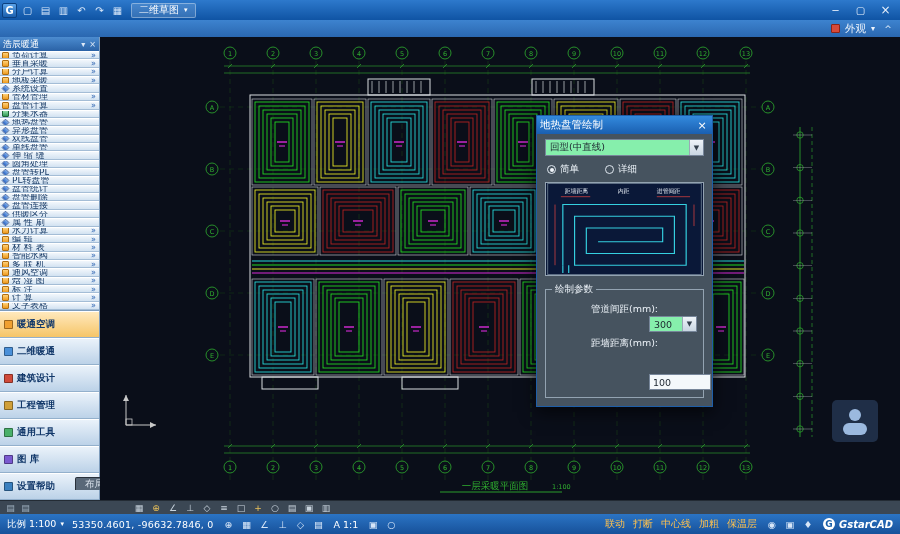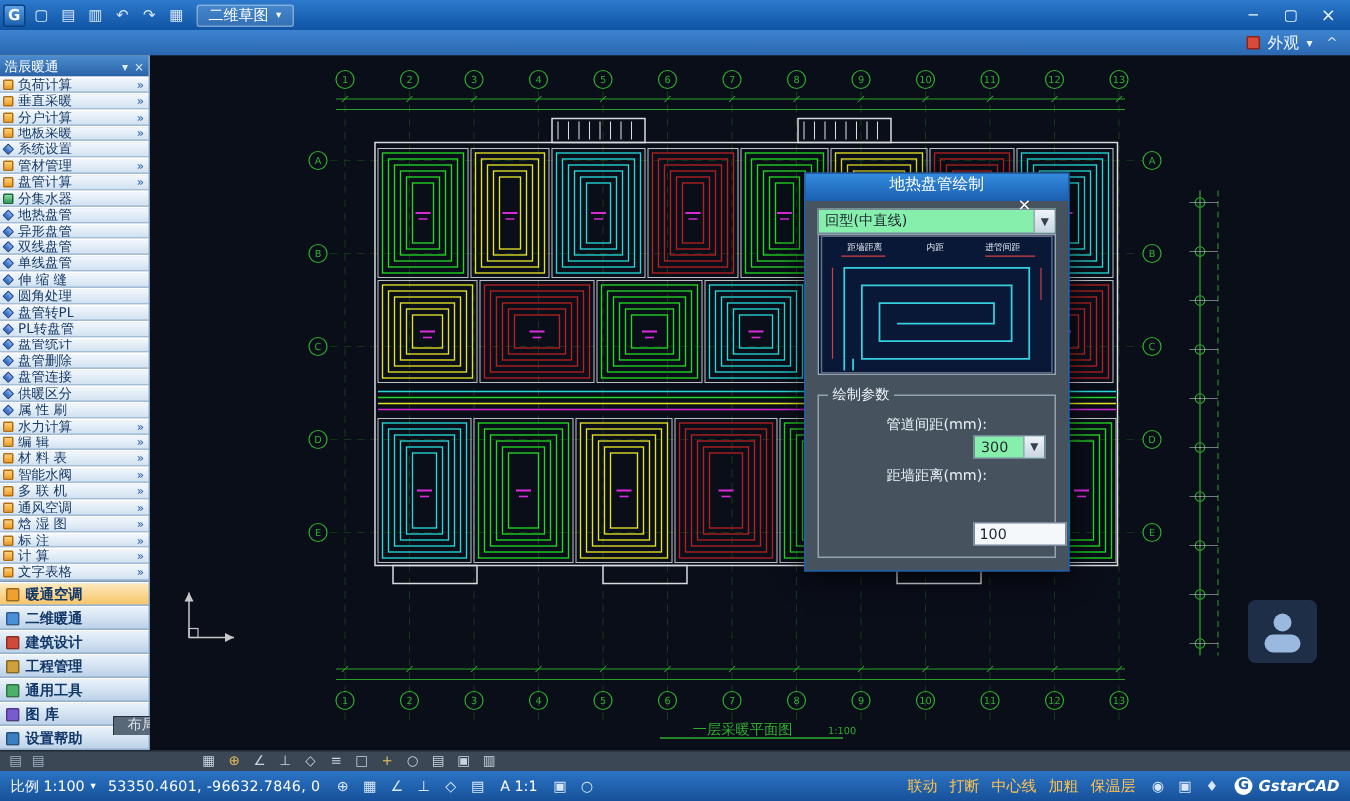--- a/index.html
+++ b/index.html
@@ -45,37 +45,37 @@
   .side-item{flex:1;display:flex;align-items:center;gap:3px;padding:0 2px;font-size:9px;color:#173a66;
              background:linear-gradient(#f2f7fc,#d2e2f1);border-bottom:1px solid #a4bdd6;
              border-top:1px solid #ffffff;overflow:hidden;white-space:nowrap;}
   .si-icon{width:7px;height:7px;flex:none;border-radius:1px;}
   .si-icon.orange{background:linear-gradient(#ffd27a,#ef9b1e);border:1px solid #b06e10;}
   .si-icon.blue{background:linear-gradient(#7fb0ee,#2a62c0);border:1px solid #1a3f86;transform:rotate(45deg) scale(.8);}
   .si-icon.green{background:linear-gradient(#8fdCA8,#2f9a56);border:1px solid #1c6436;}
   .si-label{overflow:hidden;}
   .si-arrow{margin-left:auto;color:#2a62b0;font-size:8px;padding-right:1px;}
   .side-tabs{flex:none;display:flex;flex-direction:column;border-top:1px solid #7e9cbc;}
-  .side-tab{height:16px;display:flex;align-items:center;gap:4px;padding:0 4px;font-size:9.5px;font-weight:bold;
+  .side-tab{height:27px;display:flex;align-items:center;gap:4px;padding:0 4px;font-size:9.5px;font-weight:bold;
             color:#12386a;background:linear-gradient(#eaf2fa,#bcd2e8);border-top:1px solid #fff;
             border-bottom:1px solid #93b0cc;white-space:nowrap;overflow:hidden;}
   .side-tab.active{background:linear-gradient(#ffe9bd,#f6c568);}
   .st-icon{width:9px;height:9px;border-radius:1px;border:1px solid rgba(0,0,0,.35);flex:none;}
 
   
   .canvas{flex:1;position:relative;background:#0a0e19;overflow:hidden;}
   .canvas svg.cad{position:absolute;inset:0;}
   .watermark{position:absolute;right:22px;bottom:58px;width:46px;height:42px;border-radius:5px;
              background:rgba(110,165,235,.22);display:flex;align-items:center;justify-content:center;}
 
   
   .dialog{position:absolute;left:436px;top:78px;width:177px;background:#46535f;border:1px solid #1e5ea8;
           box-shadow:0 5px 16px rgba(0,0,0,.65);color:#ecf2f8;font-size:10px;}
   .dlg-title{height:18px;background:linear-gradient(#338ade,#1a5fb0);display:flex;align-items:center;
-             padding:0 22px;font-size:10.5px;color:#fff;flex-direction:column;}
+             padding:0 3px;font-size:10.5px;color:#fff;}
   .dlg-close{margin-left:auto;width:14px;text-align:center;font-size:11px;}
   .dlg-body{padding:5px 8px 8px;}
   .dlg-label{font-size:9.5px;margin:2px 0 2px;}
   .dlg-combo{height:17px;background:#86efac;border:1px solid #77869a;color:#1d2630;display:flex;
              align-items:center;padding:0 0 0 4px;font-size:9.5px;}
   .dlg-combo .caret{margin-left:auto;width:14px;height:100%;display:flex;align-items:center;justify-content:center;
              background:linear-gradient(#eef3f8,#c9d6e2);border-left:1px solid #9aa8b6;color:#34414e;font-size:7px;}
   .dlg-radios{display:flex;gap:26px;align-items:center;margin:7px 2px 6px;}
   .dlg-radio{display:flex;align-items:center;gap:4px;font-size:9.5px;color:#ecf2f8;}
   .radio-circle{width:9px;height:9px;border:1px solid #dfe7ef;border-radius:50%;position:relative;flex:none;}
@@ -735,20 +735,30 @@
       <div class="dialog">
         <div class="dlg-title">
           <span>地热盘管绘制</span>
           <span class="dlg-close">×</span>
         </div>
         <div class="dlg-body">
           <div class="dlg-combo">
             <span>回型(中直线)</span>
             <span class="caret">▼</span>
           </div>
+          <div class="dlg-radios" id="dlg-radios">
+              <label class="dlg-radio">
+                <span class="radio-circle sel"></span>
+                <span>简单</span>
+              </label>
+              <label class="dlg-radio">
+                <span class="radio-circle"></span>
+                <span>详细</span>
+              </label>
+            </div>
 
           <div class="dlg-preview">
             <svg viewBox="0 0 158 94">
               <rect x="0.5" y="0.5" width="157" height="93" fill="#0a1838" stroke="#5f7186" stroke-width="1"></rect>
               <text x="18" y="10" font-size="6" fill="#e8eef5">距墙距离</text>
               <text x="72" y="10" font-size="6" fill="#e8eef5">内距</text>
               <text x="112" y="10" font-size="6" fill="#e8eef5">进管间距</text>
               <line x1="14" y1="14" x2="44" y2="14" stroke="#d04040" stroke-width="0.8"></line>
               <line x1="112" y1="14" x2="146" y2="14" stroke="#d04040" stroke-width="0.8"></line>
               <line x1="8" y1="22" x2="8" y2="84" stroke="#d04040" stroke-width="0.8"></line>

